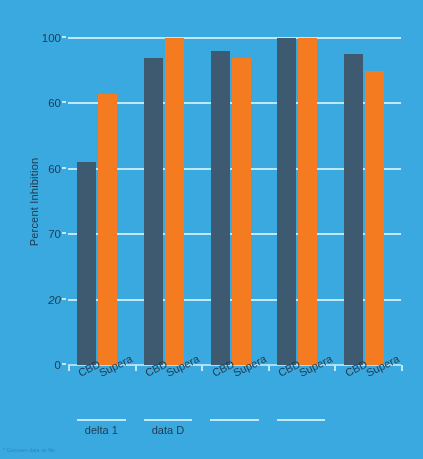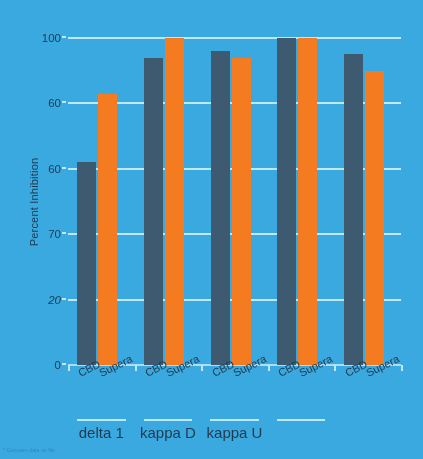--- a/index.html
+++ b/index.html
@@ -139,21 +139,21 @@
     position: absolute;
     top: 0;
     text-align: center;
   }
   .group-rule {
     height: 2px;
     background: #bfe8fb;
     margin: 0 auto 3px auto;
   }
   .group-label {
-    font-size: 15px;
+    font-size: 11px;
     color: #1f3a4d;
     white-space: nowrap;
   }
 
   
   .footnote {
     position: absolute;
     left: 3px;
     top: 447px;
     font-size: 5px;
@@ -236,25 +236,24 @@
       <div class="series-label" style="left: 295.7px;">Supera</div>
     </div>
 
   <div class="group-labels" id="group-labels">
       <div class="group-label-wrap" style="left: 0px; width: 66.6px;">
         <div class="group-rule" style="width: 48.6px;"></div>
         <div class="group-label">delta 1</div>
       </div>
       <div class="group-label-wrap" style="left: 66.6px; width: 66.6px;">
         <div class="group-rule" style="width: 48.6px;"></div>
-        <div class="group-label">kappa D</div>
+        <div class="group-label">data D</div>
       </div>
       <div class="group-label-wrap" style="left: 133.2px; width: 66.6px;">
         <div class="group-rule" style="width: 48.6px;"></div>
-        <div class="group-label">kappa U</div>
       </div>
       <div class="group-label-wrap" style="left: 199.8px; width: 66.6px;">
         <div class="group-rule" style="width: 48.6px;"></div>
       </div>
     </div>
 
   <div class="footnote">* Compare data on file</div>
 
   <div class="watermark"></div>
 </div>

